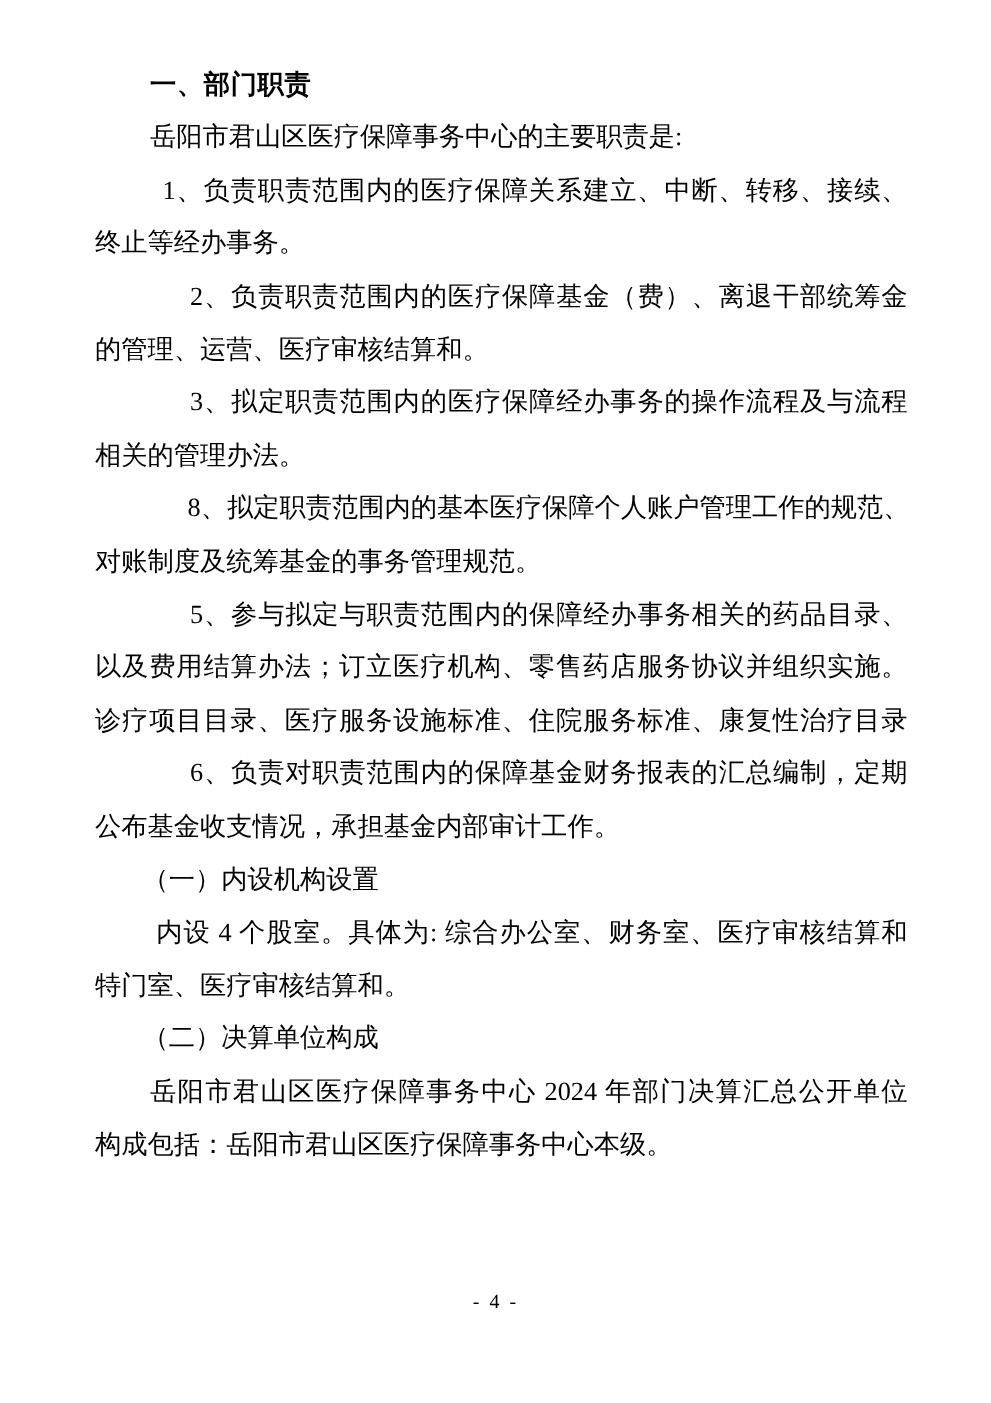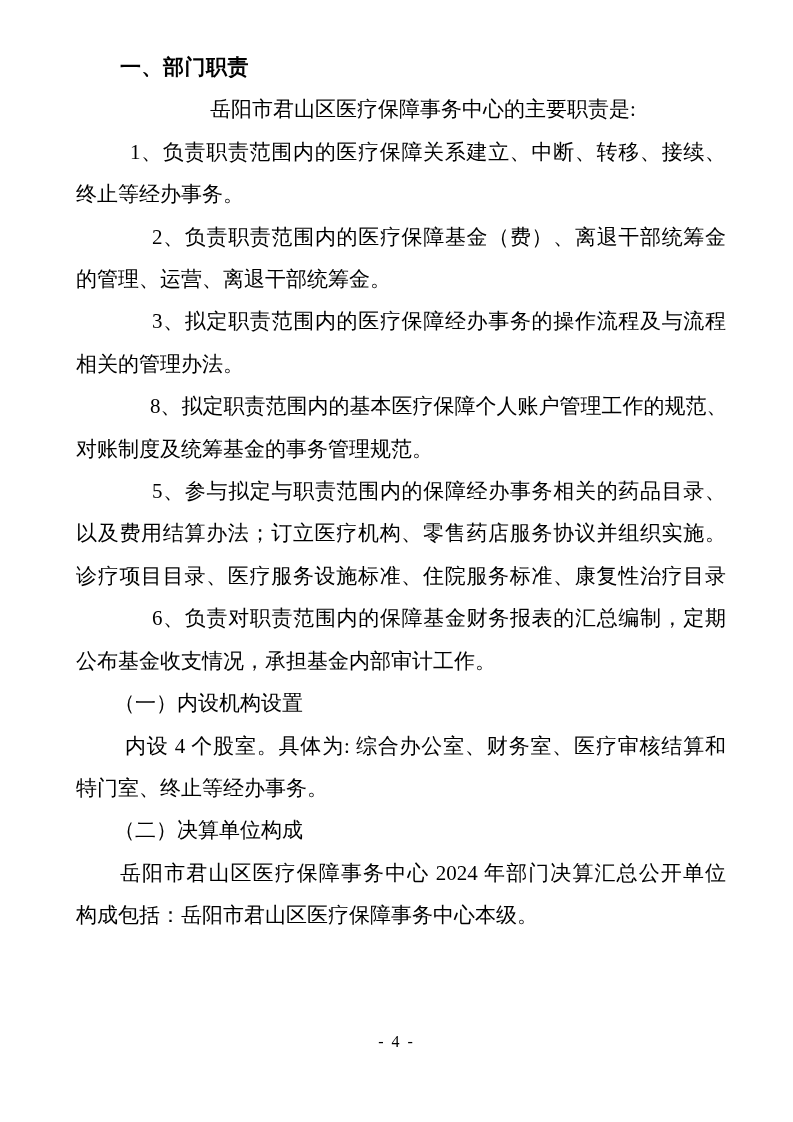--- a/index.html
+++ b/index.html
@@ -48,35 +48,35 @@
     letter-spacing: 2px;
     color: #000000;
   }
 </style>
 </head>
 <body>
 
 <div class="page">
   <div class="doc-body" id="doc-body">
       <div class="line b" style="text-indent: 44px;">一、部门职责</div>
-      <div class="line" style="text-indent: 44px; text-align: center;">岳阳市君山区医疗保障事务中心的主要职责是:</div>
+      <div class="line" style="text-indent: 44px;">岳阳市君山区医疗保障事务中心的主要职责是:</div>
       <div class="line j" style="text-indent: 54px;">1、负责职责范围内的医疗保障关系建立、中断、转移、接续、</div>
       <div class="line" style="text-indent: 0px;">终止等经办事务。</div>
       <div class="line j" style="text-indent: 76px;">2、负责职责范围内的医疗保障基金（费）、离退干部统筹金</div>
-      <div class="line" style="text-indent: 0px;">的管理、运营、离退干部统筹金。</div>
+      <div class="line" style="text-indent: 0px;">的管理、运营、医疗审核结算和。</div>
       <div class="line j" style="text-indent: 76px;">3、拟定职责范围内的医疗保障经办事务的操作流程及与流程</div>
       <div class="line" style="text-indent: 0px;">相关的管理办法。</div>
       <div class="line j" style="text-indent: 74px;">8、拟定职责范围内的基本医疗保障个人账户管理工作的规范、</div>
       <div class="line" style="text-indent: 0px;">对账制度及统筹基金的事务管理规范。</div>
       <div class="line j" style="text-indent: 76px;">5、参与拟定与职责范围内的保障经办事务相关的药品目录、</div>
       <div class="line j" style="text-indent: 0px;">以及费用结算办法；订立医疗机构、零售药店服务协议并组织实施。</div>
       <div class="line j" style="text-indent: 0px;">诊疗项目目录、医疗服务设施标准、住院服务标准、康复性治疗目录</div>
       <div class="line j" style="text-indent: 76px;">6、负责对职责范围内的保障基金财务报表的汇总编制，定期</div>
       <div class="line" style="text-indent: 0px;">公布基金收支情况，承担基金内部审计工作。</div>
       <div class="line" style="text-indent: 38px;">（一）内设机构设置</div>
       <div class="line j" style="text-indent: 49px;">内设 4 个股室。具体为: 综合办公室、财务室、医疗审核结算和</div>
-      <div class="line" style="text-indent: 0px;">特门室、终止等经办事务。</div>
+      <div class="line" style="text-indent: 0px;">特门室、医疗审核结算和。</div>
       <div class="line" style="text-indent: 38px;">（二）决算单位构成</div>
       <div class="line j" style="text-indent: 44px;">岳阳市君山区医疗保障事务中心 2024 年部门决算汇总公开单位</div>
       <div class="line" style="text-indent: 0px;">构成包括：岳阳市君山区医疗保障事务中心本级。</div>
     </div>
   <div class="footer">- 4 -</div>
 </div>
 
 </body></html>

